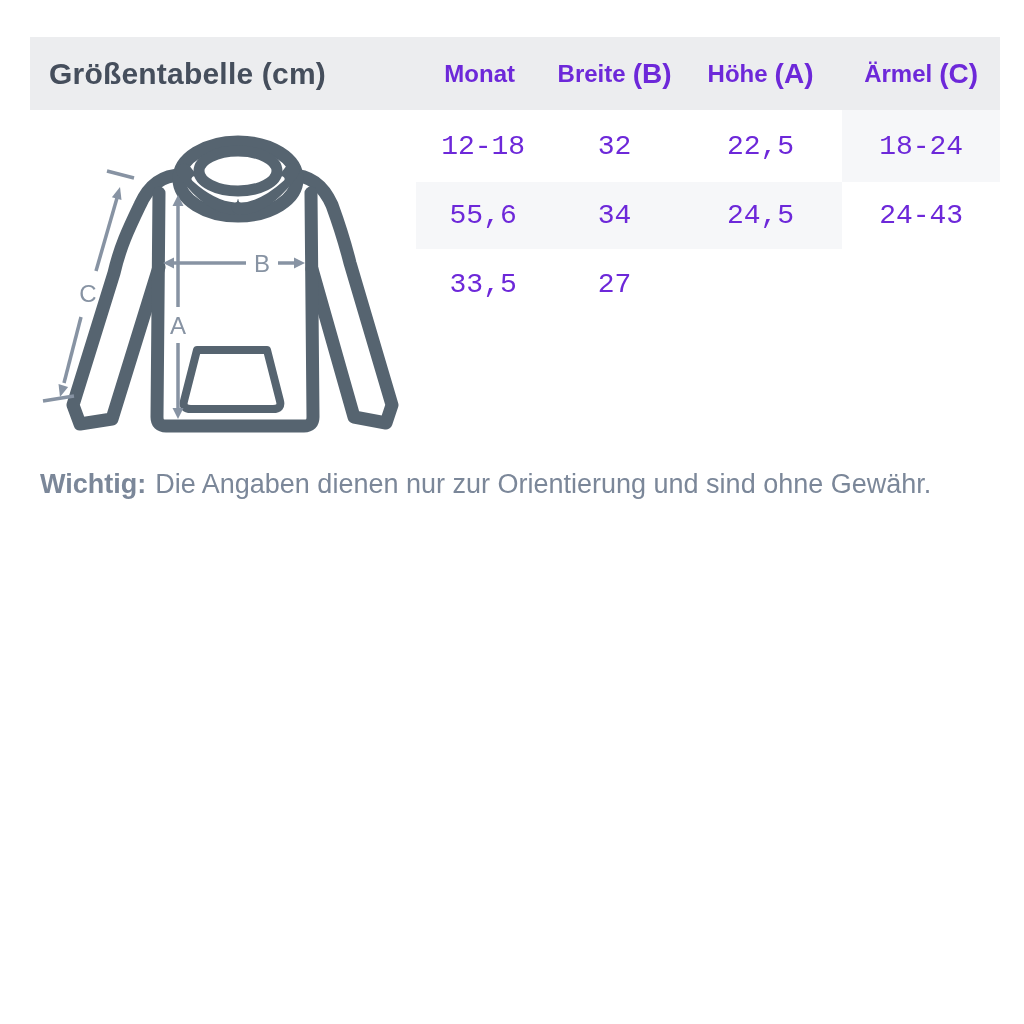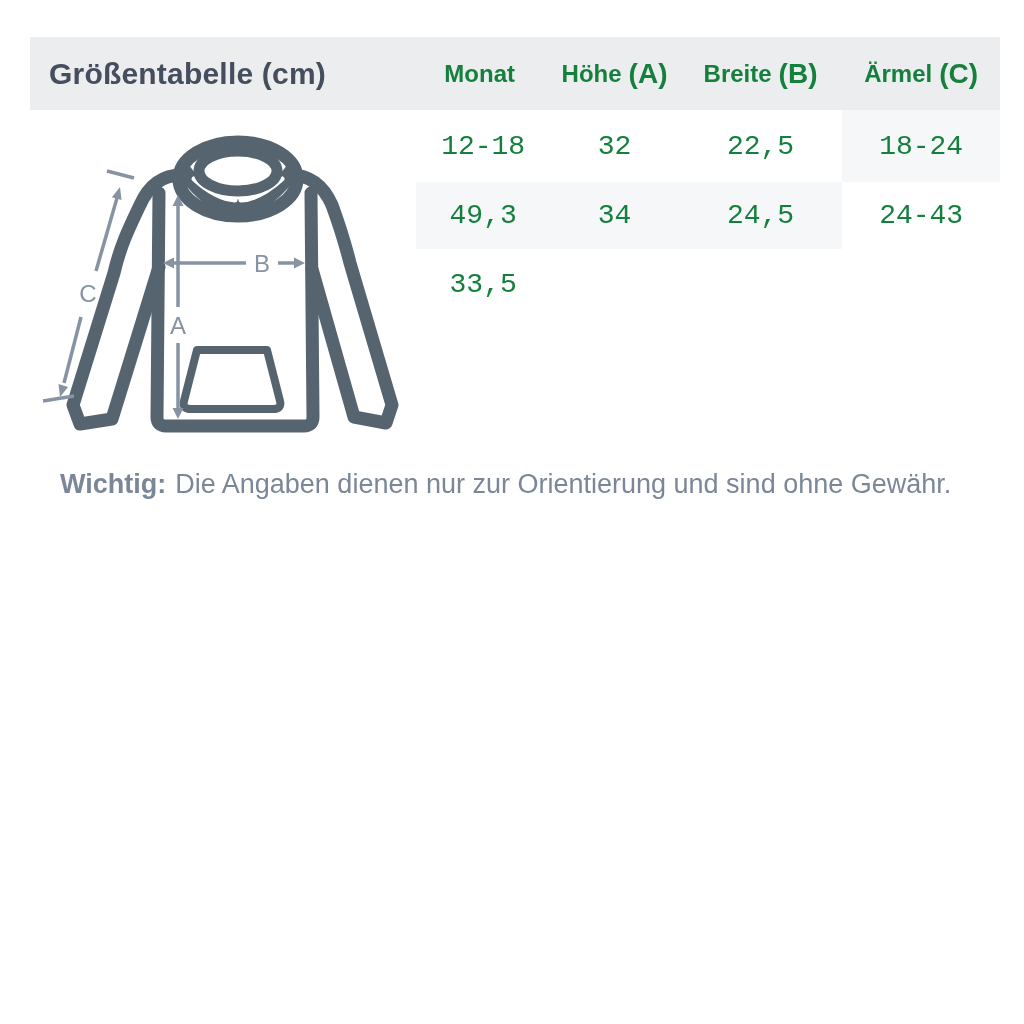--- a/index.html
+++ b/index.html
@@ -24,76 +24,77 @@
 
   
   .size-table {
     position: absolute; left: 416px; top: 37px; width: 584px;
     display: grid;
     grid-template-columns: 23% 22% 28% 27%;
     grid-template-rows: 73px 72px 67px 71px;
   }
   .cell {
     display: flex; align-items: center; justify-content: center;
-    color: #15803d; white-space: nowrap;
+    color: #6d28d9; white-space: nowrap;
   }
   .cell.hdr { font-weight: 700; font-size: 24px; }
   .cell.hdr .code { font-size: 28px; margin-left: 7px; }
   .cell.val { font-size: 28px; font-family: Liberation Mono, monospace; }
   .cell.band { background: #F6F7F9; }
 
   
   .hoodie-svg { position: absolute; left: 40px; top: 135px; }
 
   
   .note {
-    position: absolute; left: 60px; top: 464px; width: 930px;
+    position: absolute; left: 40px; top: 464px; width: 930px;
     font-size: 27px; line-height: 41px; color: #7B8799;
   }
   .note .prefix { font-weight: 700; margin-right: 9px; }
 </style>
 </head>
 <body>
 
 <div class="canvas">
 
   <div class="header-band"></div>
 
   <div class="page-title">Größentabelle (cm)</div>
 
   <div class="size-table">
 
     <div class="cell hdr">
       <span>Monat</span>
       <span class="code"></span>
     </div>
     <div class="cell hdr">
+      <span>Breite</span>
+      <span class="code">(B)</span>
+    </div>
+    <div class="cell hdr">
       <span>Höhe</span>
       <span class="code">(A)</span>
-    </div>
-    <div class="cell hdr">
-      <span>Breite</span>
-      <span class="code">(B)</span>
     </div>
     <div class="cell hdr">
       <span>Ärmel</span>
       <span class="code">(C)</span>
     </div>
 
     <div class="cell val">12-18</div>
     <div class="cell val">32</div>
     <div class="cell val">22,5</div>
 
     <div class="cell val band">18-24</div>
-    <div class="cell val band">49,3</div>
+    <div class="cell val band">55,6</div>
     <div class="cell val band">34</div>
     <div class="cell val band">24,5</div>
 
     <div class="cell val">24-43</div>
     <div class="cell val">33,5</div>
+    <div class="cell val">27</div>
   </div>
 
   <svg class="hoodie-svg" width="380" height="320" viewBox="0 0 380 320" xmlns="http://www.w3.org/2000/svg">
     <g fill="none" stroke="#566470" stroke-width="13" stroke-linejoin="round" stroke-linecap="round">
 
       <path d="M142,40 C120,40 108,52 100,70 C88,95 80,112 74,138 L33,270 L40,289 L72,284 L119,132"></path>
 
       <path d="M250,40 C272,40 284,52 292,70 C300,92 305,108 310,128 L352,270 L346,288 L314,282 L272,134"></path>
 
       <path d="M119,58 L117,282 Q117,291 126,291 L264,291 Q273,291 273,282 L271,58"></path>

